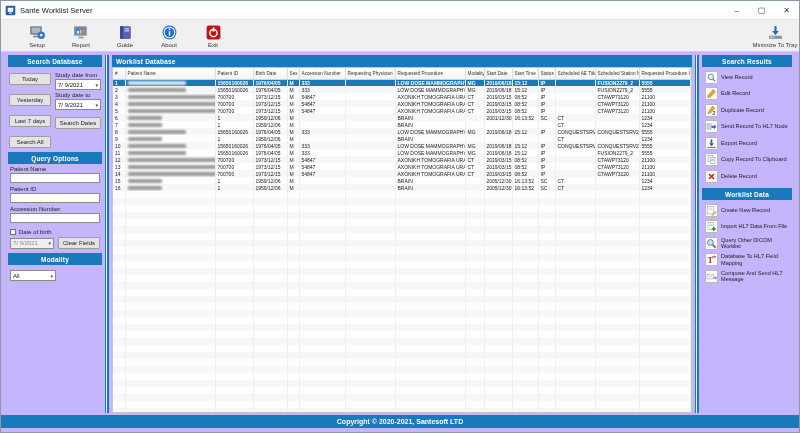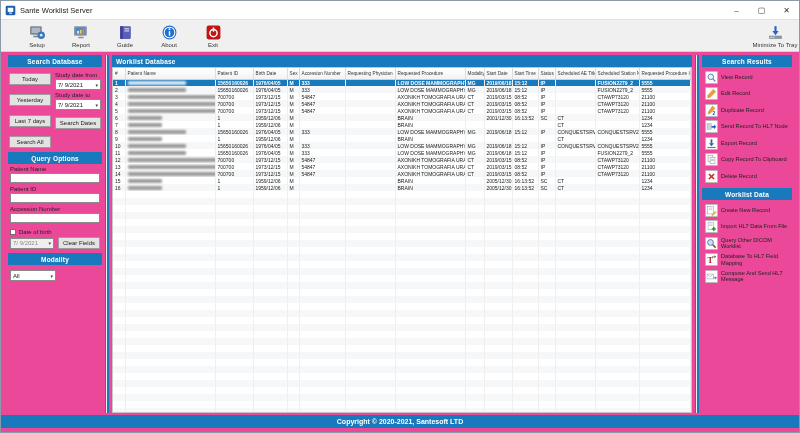--- a/index.html
+++ b/index.html
@@ -1,19 +1,19 @@
 <!DOCTYPE html>
 <html style="--accent: #1879bc;"><head>
 <meta charset="utf-8">
 <style>
   * { margin:0; padding:0; box-sizing:border-box; }
   html,body { width:800px; height:433px; overflow:hidden;
     font-family:"Liberation Sans", sans-serif; background:#e8e8e8; }
   :root { --accent:#1879bc; }
-  .window { position:relative; width:800px; height:433px; background:#ec4899;
+  .window { position:relative; width:800px; height:433px; background:#c4b5fd;
     border:1px solid #8a9aa8; }
 
   
   .titlebar { height:18px; background:#ffffff; display:flex; align-items:center;
     padding-left:4px; }
   .app-icon { width:11px; height:11px; margin-right:4px; }
   .app-icon svg { width:11px; height:11px; display:block; }
   .win-title { font-size:7.5px; color:#222; flex:1; }
   .win-controls { display:flex; height:18px; }
   .win-btn { width:25px; height:18px; display:flex; align-items:center;

